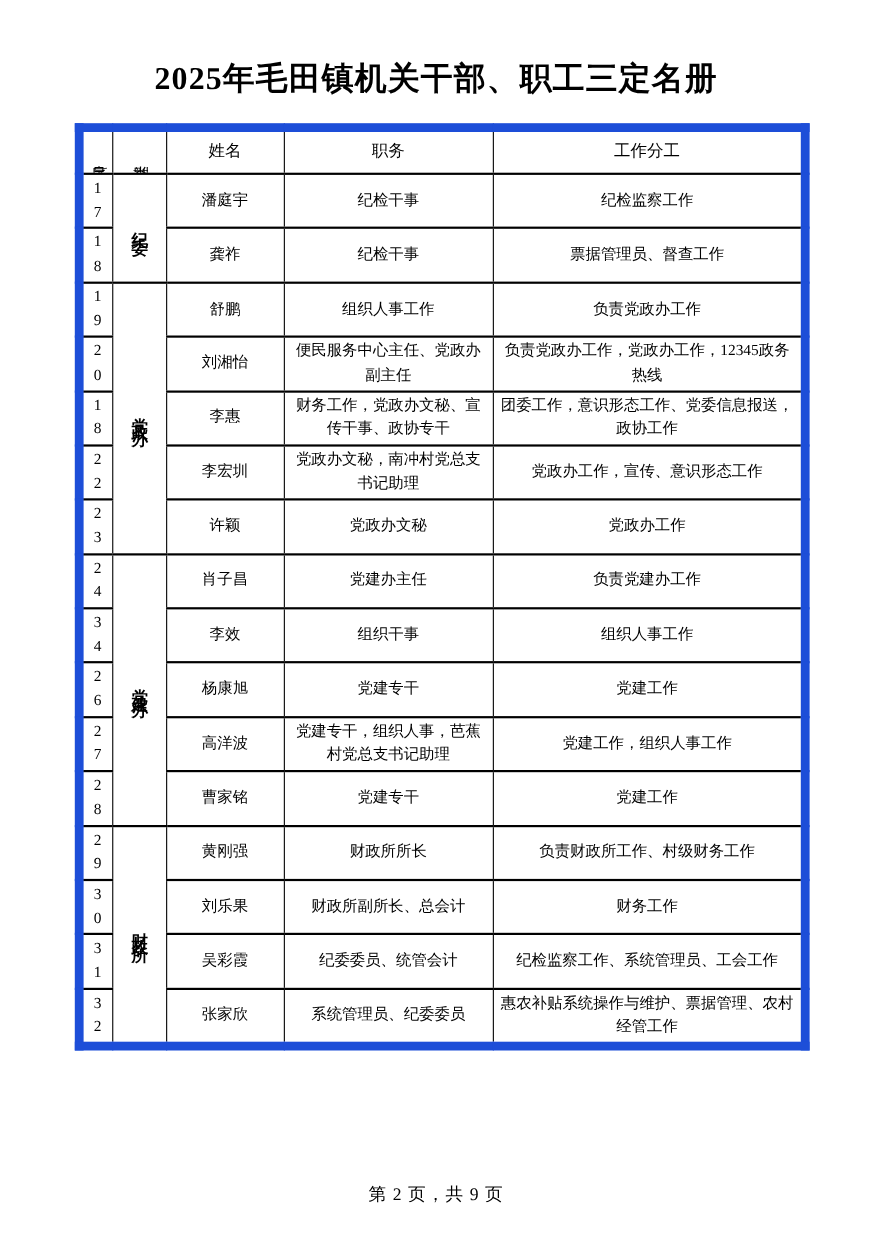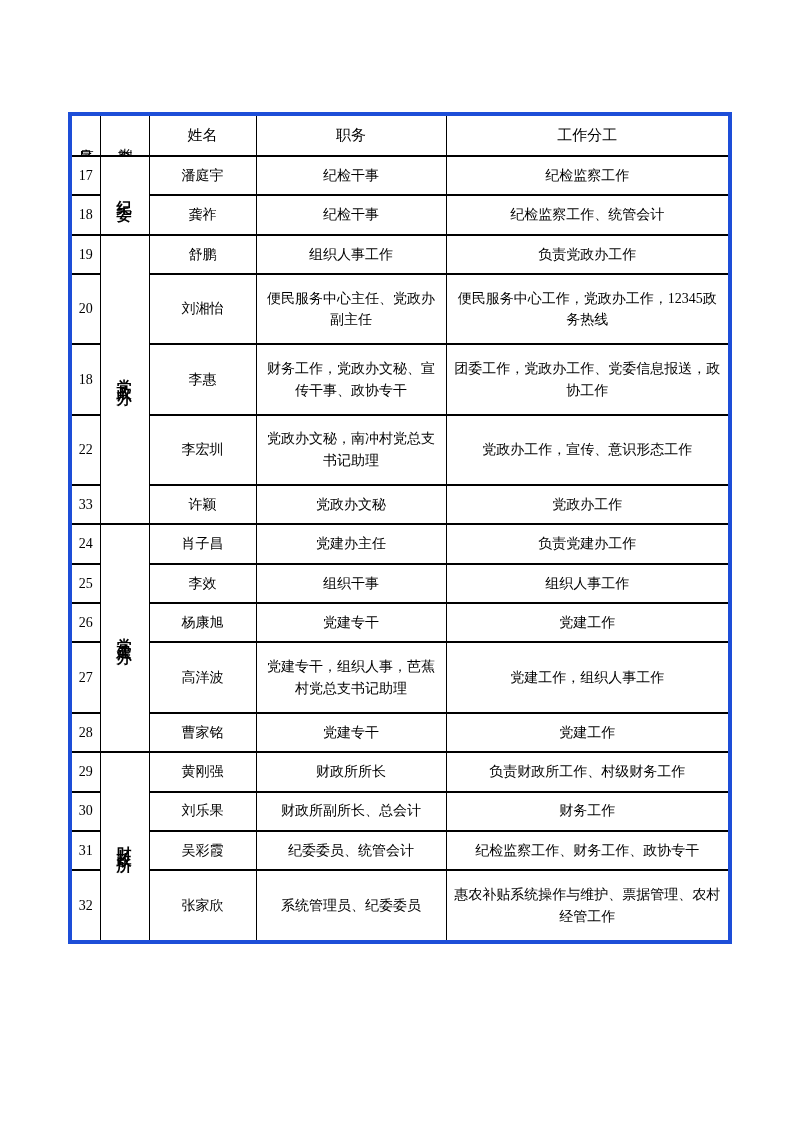--- a/index.html
+++ b/index.html
@@ -27,24 +27,24 @@
     font-family:"Liberation Serif","DejaVu Serif",serif;
   }
   .table-wrap{
     position:absolute;
     left:68px;
     top:112px;
     width:660px;
   }
   table.roster{
     width:660px;
-    height:832px;
+    height:698px;
     border-collapse:collapse;
     table-layout:fixed;
-    border:4px solid #1d4ed8;
+    border:8px solid #1d4ed8;
   }
   table.roster th,
   table.roster td{
     border-left:1px solid #000;
     border-right:1px solid #000;
     border-top:2px solid #000;
     border-bottom:2px solid #000;
     text-align:center;
     vertical-align:middle;
     padding:2px 6px;
@@ -87,20 +87,21 @@
     text-align:center;
     font-size:16px;
     letter-spacing:1px;
   }
 </style>
 </head>
 <body>
 
 <div class="page">
 
+  <div class="doc-title">2025年毛田镇机关干部、职工三定名册</div>
 
   <div class="table-wrap">
     <table class="roster">
       <colgroup>
         <col class="c-no">
           <col class="c-cat">
           <col class="c-name">
           <col class="c-pos">
           <col class="c-duty">
       </colgroup>
@@ -118,62 +119,62 @@
             <td class="no">17</td>
             <td class="cat" rowspan="2"><span class="vert cat-label">纪委</span></td>
             <td class="name">潘庭宇</td>
             <td class="pos">纪检干事</td>
             <td class="duty">纪检监察工作</td>
           </tr>
           <tr>
             <td class="no">18</td>
             <td class="name">龚祚</td>
             <td class="pos">纪检干事</td>
-            <td class="duty">纪检监察工作、统管会计</td>
+            <td class="duty">票据管理员、督查工作</td>
           </tr>
           <tr>
             <td class="no">19</td>
             <td class="cat" rowspan="5"><span class="vert cat-label">党政办</span></td>
             <td class="name">舒鹏</td>
             <td class="pos">组织人事工作</td>
             <td class="duty">负责党政办工作</td>
           </tr>
           <tr>
             <td class="no">20</td>
             <td class="name">刘湘怡</td>
             <td class="pos">便民服务中心主任、党政办副主任</td>
-            <td class="duty">便民服务中心工作，党政办工作，12345政务热线</td>
+            <td class="duty">负责党政办工作，党政办工作，12345政务热线</td>
           </tr>
           <tr>
             <td class="no">18</td>
             <td class="name">李惠</td>
             <td class="pos">财务工作，党政办文秘、宣传干事、政协专干</td>
-            <td class="duty">团委工作，党政办工作、党委信息报送，政协工作</td>
+            <td class="duty">团委工作，意识形态工作、党委信息报送，政协工作</td>
           </tr>
           <tr>
             <td class="no">22</td>
             <td class="name">李宏圳</td>
             <td class="pos">党政办文秘，南冲村党总支书记助理</td>
             <td class="duty">党政办工作，宣传、意识形态工作</td>
           </tr>
           <tr>
-            <td class="no">33</td>
+            <td class="no">23</td>
             <td class="name">许颖</td>
             <td class="pos">党政办文秘</td>
             <td class="duty">党政办工作</td>
           </tr>
           <tr>
             <td class="no">24</td>
             <td class="cat" rowspan="5"><span class="vert cat-label">党建办</span></td>
             <td class="name">肖子昌</td>
             <td class="pos">党建办主任</td>
             <td class="duty">负责党建办工作</td>
           </tr>
           <tr>
-            <td class="no">25</td>
+            <td class="no">34</td>
             <td class="name">李效</td>
             <td class="pos">组织干事</td>
             <td class="duty">组织人事工作</td>
           </tr>
           <tr>
             <td class="no">26</td>
             <td class="name">杨康旭</td>
             <td class="pos">党建专干</td>
             <td class="duty">党建工作</td>
           </tr>
@@ -199,26 +200,27 @@
           <tr>
             <td class="no">30</td>
             <td class="name">刘乐果</td>
             <td class="pos">财政所副所长、总会计</td>
             <td class="duty">财务工作</td>
           </tr>
           <tr>
             <td class="no">31</td>
             <td class="name">吴彩霞</td>
             <td class="pos">纪委委员、统管会计</td>
-            <td class="duty">纪检监察工作、财务工作、政协专干</td>
+            <td class="duty">纪检监察工作、系统管理员、工会工作</td>
           </tr>
           <tr>
             <td class="no">32</td>
             <td class="name">张家欣</td>
             <td class="pos">系统管理员、纪委委员</td>
             <td class="duty">惠农补贴系统操作与维护、票据管理、农村经管工作</td>
           </tr>
         </tbody>
     </table>
   </div>
 
+  <div class="page-footer">第 2 页，共 9 页</div>
 
 </div>
 
 </body></html>

